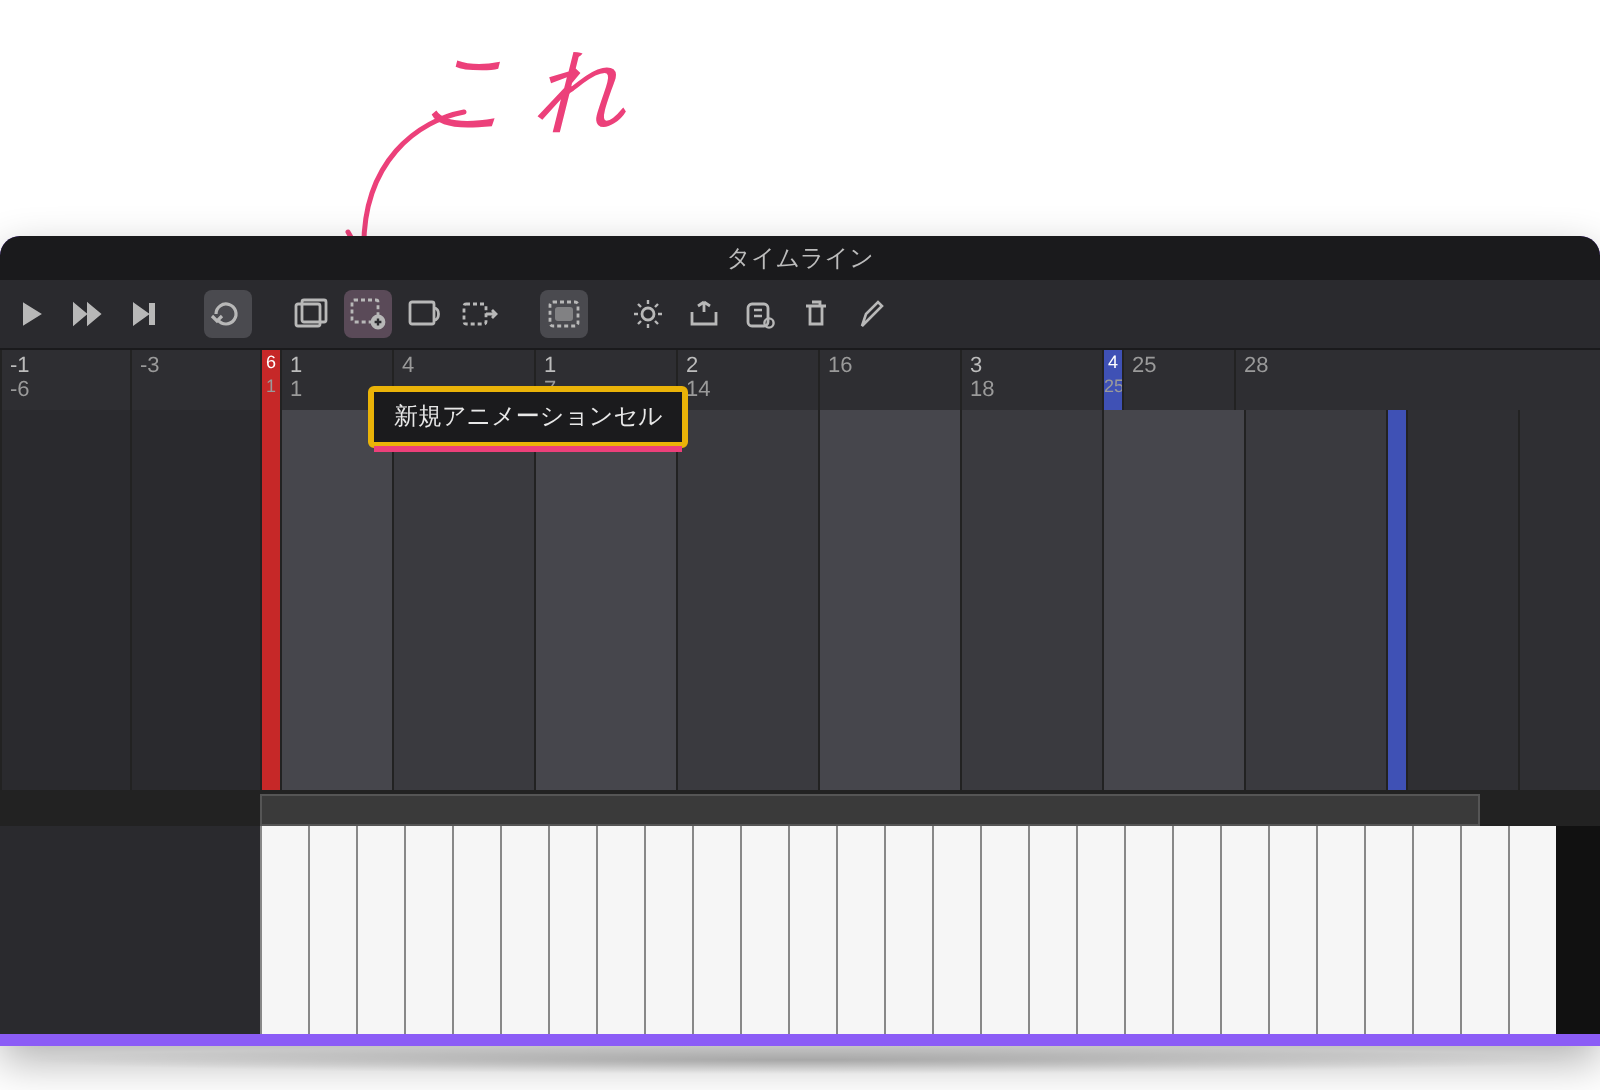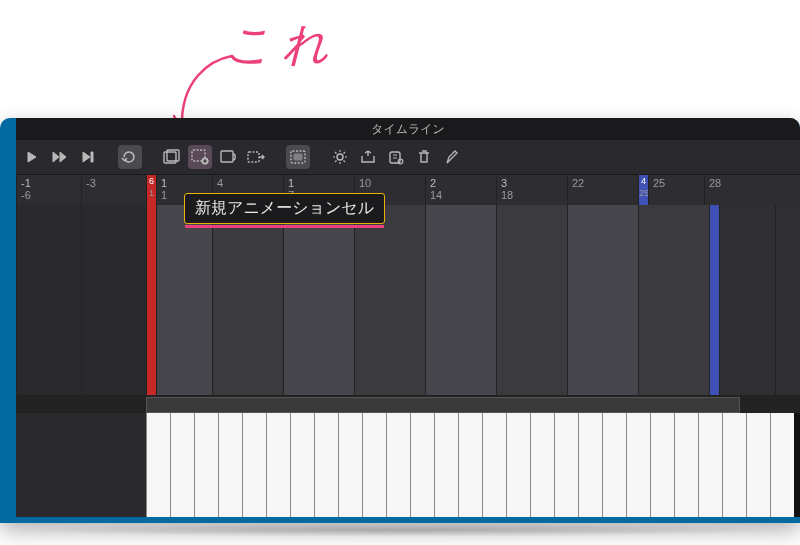--- a/index.html
+++ b/index.html
@@ -1,24 +1,24 @@
 <!DOCTYPE html>
 <html><head>
 <meta charset="utf-8">
 <style>
   html,body{margin:0;padding:0;width:800px;height:545px;background:#fff;font-family:"Hiragino Kaku Gothic ProN","Meiryo",sans-serif;overflow:hidden;}
   .stage{position:relative;width:800px;height:545px;background:#fff;}
 
   
-  .hand{position:absolute;top:14px;left:225px;font-size:46px;color:#ec407a;font-style:italic;font-weight:500;letter-spacing:10px;}
+  .hand{position:absolute;top:14px;left:210px;font-size:46px;color:#ec407a;font-style:italic;font-weight:500;letter-spacing:10px;}
   .arrow{position:absolute;top:50px;left:160px;width:80px;height:90px;pointer-events:none;}
   .circle{position:absolute;top:131px;left:159px;width:50px;height:50px;border:2.3px solid #ec407a;border-radius:50%;pointer-events:none;}
 
   
-  .win{position:absolute;top:118px;left:0;right:0;bottom:22px;background:#0369a1;border-radius:10px 10px 0 0;overflow:hidden;box-shadow:0 8px 22px rgba(0,0,0,.3);padding-left:16px;}
+  .win{position:absolute;top:118px;left:0;right:0;bottom:22px;background:#8b5cf6;border-radius:10px 10px 0 0;overflow:hidden;box-shadow:0 8px 22px rgba(0,0,0,.3);}
   .titlebar{height:22px;background:#1a1a1c;color:#bcbcbc;font-size:12px;text-align:center;line-height:22px;}
   .toolbar{height:34px;background:#2a2a2e;display:flex;align-items:center;gap:4px;padding:0 4px;border-bottom:1px solid #1a1a1c;}
   .tbtn{width:24px;height:24px;display:flex;align-items:center;justify-content:center;border-radius:4px;color:#b8b8b8;}
   .tbtn.active{background:#4a4a4f;}
   .tbtn.hl{background:#5a4a58;}
   .tbtn svg{stroke:#b8b8b8;fill:none;}
   .sep{width:10px;}
 
   .ruler{display:flex;background:#2e2e32;color:#bcbcbc;font-size:11px;}
   .rcell{flex:0 0 auto;width:71px;height:30px;box-sizing:border-box;border-left:1px solid #222;position:relative;padding:2px 4px;line-height:12px;}
@@ -39,21 +39,21 @@
   .tcol.bright2{background:#46464c;}
 
   .thin{height:18px;background:#222;position:relative;}
   .thin:after{content:"";position:absolute;top:2px;left:130px;right:60px;height:14px;background:#3a3a3a;border:1px solid #555;}
 
   .cells{height:104px;display:flex;background:#111;}
   .cells .blank{width:130px;flex:0 0 auto;background:#2a2a2e;}
   .cells .cel{flex:0 0 auto;width:24px;height:100%;background:#f6f6f6;border-left:1px solid #888;box-sizing:border-box;}
 
   
-  .tooltip{position:absolute;top:193px;left:184px;background:#1b1b1d;color:#e8e8e8;font-size:16px;padding:4px 10px;border:1px solid #eab308;border-radius:3px;white-space:nowrap;}
+  .tooltip{position:absolute;top:193px;left:184px;background:#1b1b1d;color:#e8e8e8;font-size:12px;padding:4px 10px;border:3px solid #eab308;border-radius:3px;white-space:nowrap;}
   .tooltip:after{content:"";position:absolute;left:0;right:0;bottom:-5px;height:3px;background:#ec407a;}
 
   .shadow{position:absolute;left:9px;right:9px;bottom:8px;height:14px;border-radius:50%;background:radial-gradient(ellipse at center,rgba(0,0,0,.22),rgba(0,0,0,0) 70%);}
 </style>
 </head>
 <body>
 
 <div class="stage">
 
   <div class="hand">これ</div>
@@ -176,34 +176,30 @@
       </div>
       <div class="rcell">
         <span class="top"></span>
           <span class="bot">4</span>
       </div>
       <div class="rcell">
         <span class="top">1</span>
           <span class="bot">7</span>
       </div>
       <div class="rcell">
-        <span class="top"></span>
-          <span class="bot">10</span>
-      </div>
-      <div class="rcell">
         <span class="top">2</span>
           <span class="bot">14</span>
       </div>
       <div class="rcell">
+        <span class="top"></span>
+          <span class="bot">16</span>
+      </div>
+      <div class="rcell">
         <span class="top">3</span>
           <span class="bot">18</span>
-      </div>
-      <div class="rcell">
-        <span class="top"></span>
-          <span class="bot">22</span>
       </div>
       <div class="rcell blue">
         <span class="top">4</span>
           <span class="bot">25</span>
       </div>
       <div class="rcell" style="width:56px;">
         <span class="top"></span>
           <span class="bot">25</span>
       </div>
       <div class="rcell">

